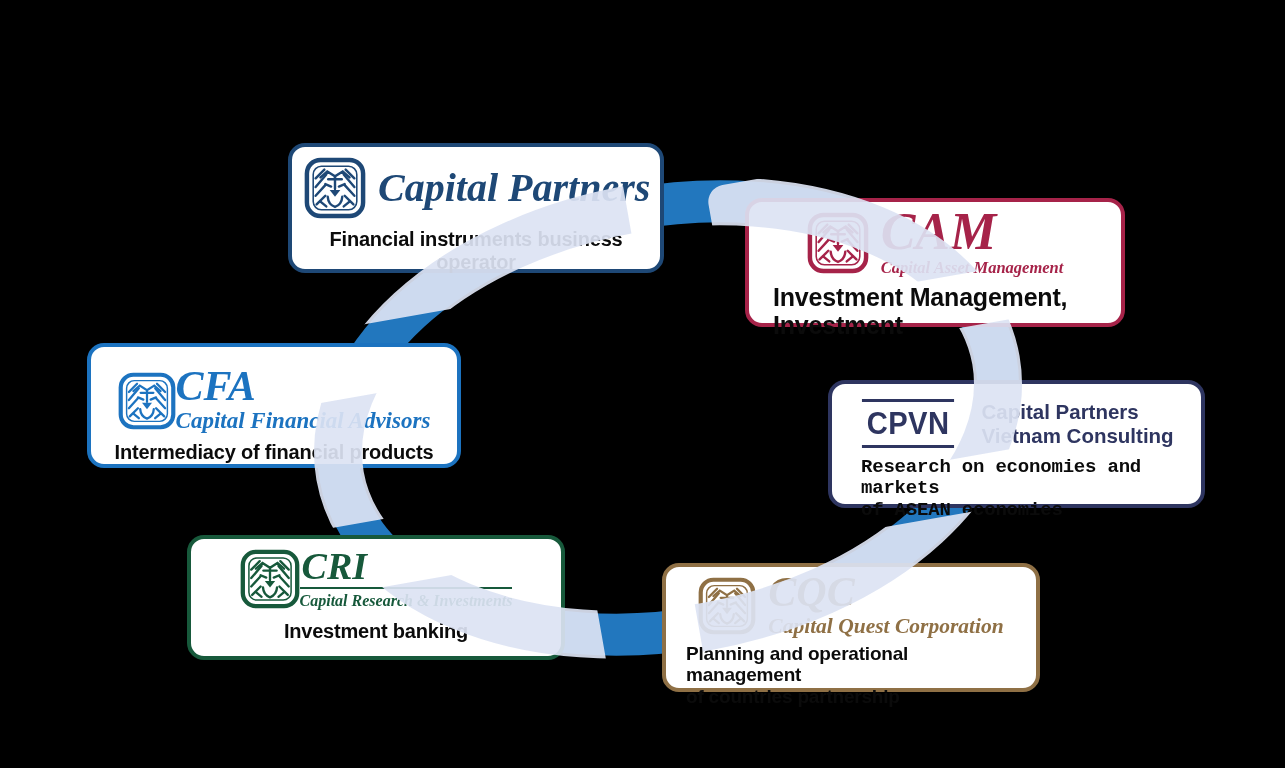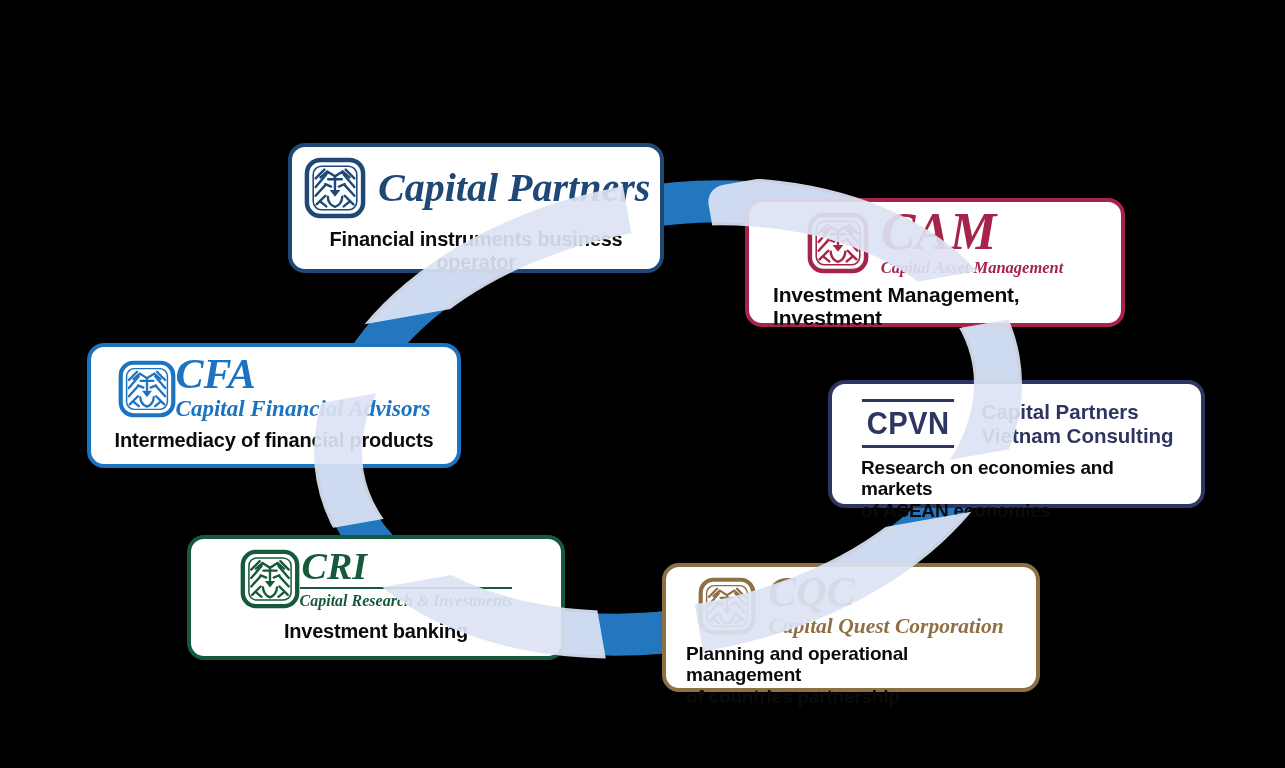--- a/index.html
+++ b/index.html
@@ -31,38 +31,38 @@
   
   .card-cp .head{justify-content:flex-start;gap:12px;margin-top:3px;}
   .card-cp .wordmark{font-size:40px;line-height:1;}
   .card-cp .desc{font-size:20px;text-align:center;margin-top:9px;}
 
   
   .card-cam .head{gap:12px;}
   .cam-col{display:flex;flex-direction:column;align-items:flex-start;}
   .card-cam .acr{font-size:52px;line-height:.88;}
   .card-cam .sub{font-size:16.5px;margin-top:3px;}
-  .card-cam .desc{font-size:21px;text-align:left;padding-left:12px;margin-top:5px;}
-
-  
-  .card-cfa .head{gap:0;margin-top:2px;}
+  .card-cam .desc{font-size:25px;text-align:left;padding-left:12px;margin-top:5px;}
+
+  
+  .card-cfa .head{gap:0;margin-top:14px;}
   .cfa-col{display:flex;flex-direction:column;align-items:flex-start;}
   .card-cfa .acr{font-size:42px;line-height:.9;}
   .card-cfa .sub{font-size:23px;margin-top:2px;}
   .card-cfa .desc{font-size:20px;text-align:center;margin-top:7px;}
 
   
   .card-cpvn .head{gap:24px;margin-top:8px;align-items:flex-end;}
   .cpvn-acr{font-family:"Liberation Sans",sans-serif;font-weight:bold;font-style:normal;
             font-size:31px;color:var(--c);border-top:3px solid var(--c);
             border-bottom:3px solid var(--c);padding:6px 5px;line-height:1;
             letter-spacing:.5px;transform:scaleX(.94);}
   .cpvn-name{font-weight:bold;font-size:20.5px;line-height:1.18;color:var(--c);
              text-align:left;}
-  .card-cpvn .desc{font-size:19px;text-align:left;padding-left:17px;margin-top:9px;}
+  .card-cpvn .desc{font-size:19px;text-align:left;padding-left:17px;margin-top:9px;font-family:Liberation Mono, monospace;}
 
   
   .card-cri .head{gap:0;margin-top:2px;}
   .cri-col{display:flex;flex-direction:column;align-items:flex-start;}
   .card-cri .acr{font-size:38px;line-height:.95;border-bottom:2px solid var(--c);
                  padding:0 0 3px 2px;align-self:stretch;}
   .card-cri .sub{font-size:16px;margin-top:3px;}
   .card-cri .desc{font-size:20px;text-align:center;margin-top:10px;}
 
   

